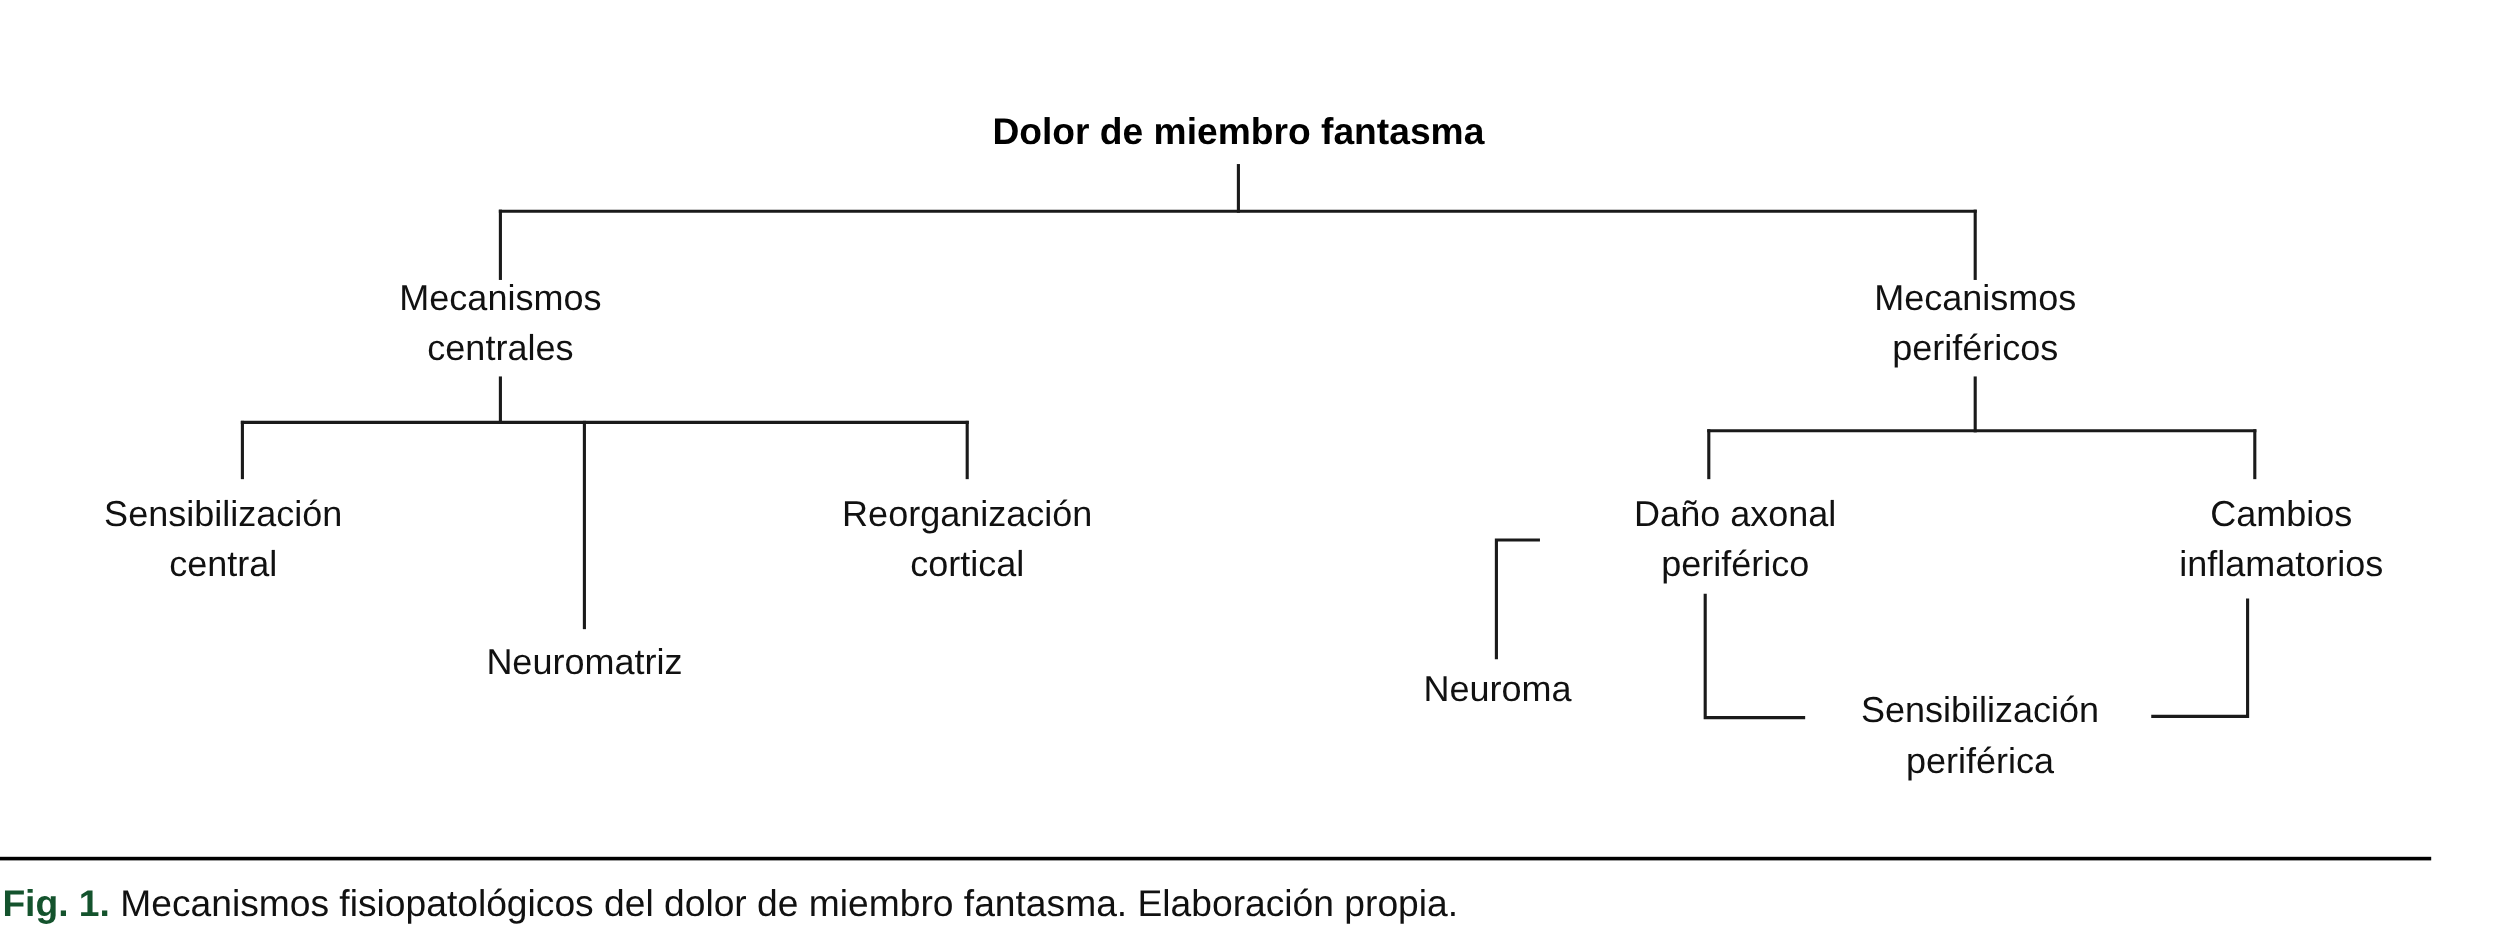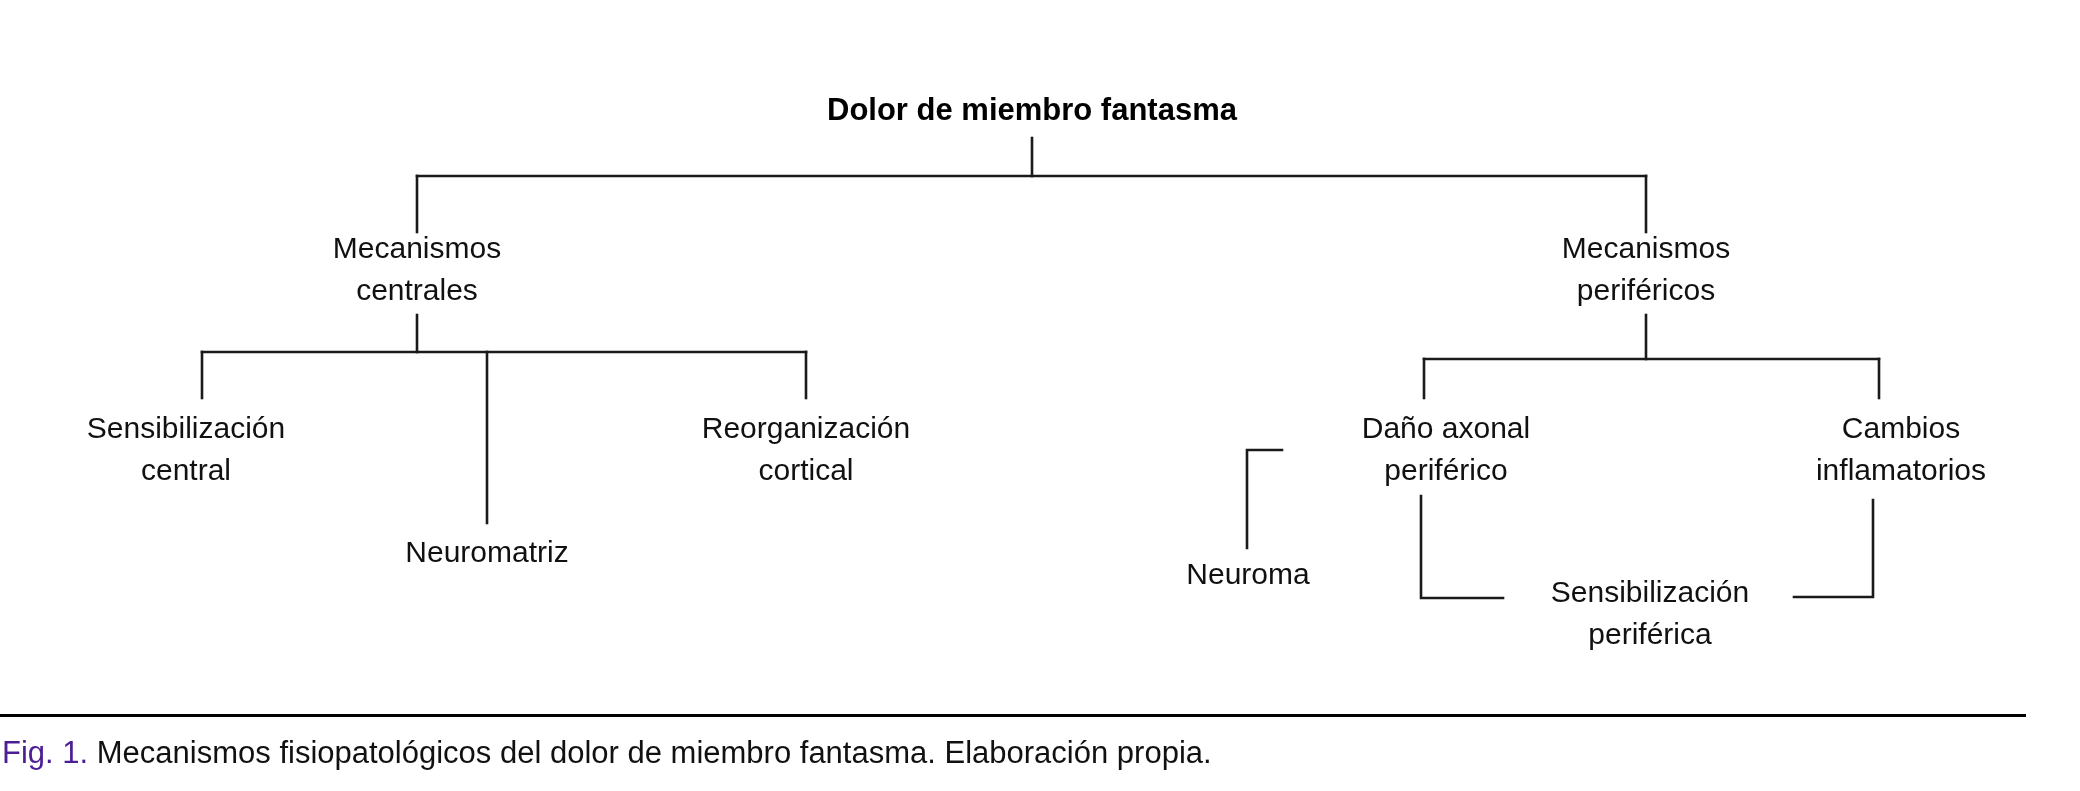--- a/index.html
+++ b/index.html
@@ -56,22 +56,22 @@
     left: 2px;
     top: 733px;
     width: 2040px;
     font-family: "Liberation Sans", sans-serif;
     font-size: 31px;
     line-height: 40px;
     color: #111111;
     white-space: nowrap;
   }
   .caption .caption-label {
-    font-weight: normal;
-    color: #4c1d95;
+    font-weight: bold;
+    color: #14532d;
   }
 </style>
 </head>
 <body>
 
 <div id="figure-root">
 
   <svg id="diagram-svg" viewBox="0 0 2080 700">
 
     <text class="node-text root" x="1032" y="120" text-anchor="middle">Dolor de miembro fantasma</text>

